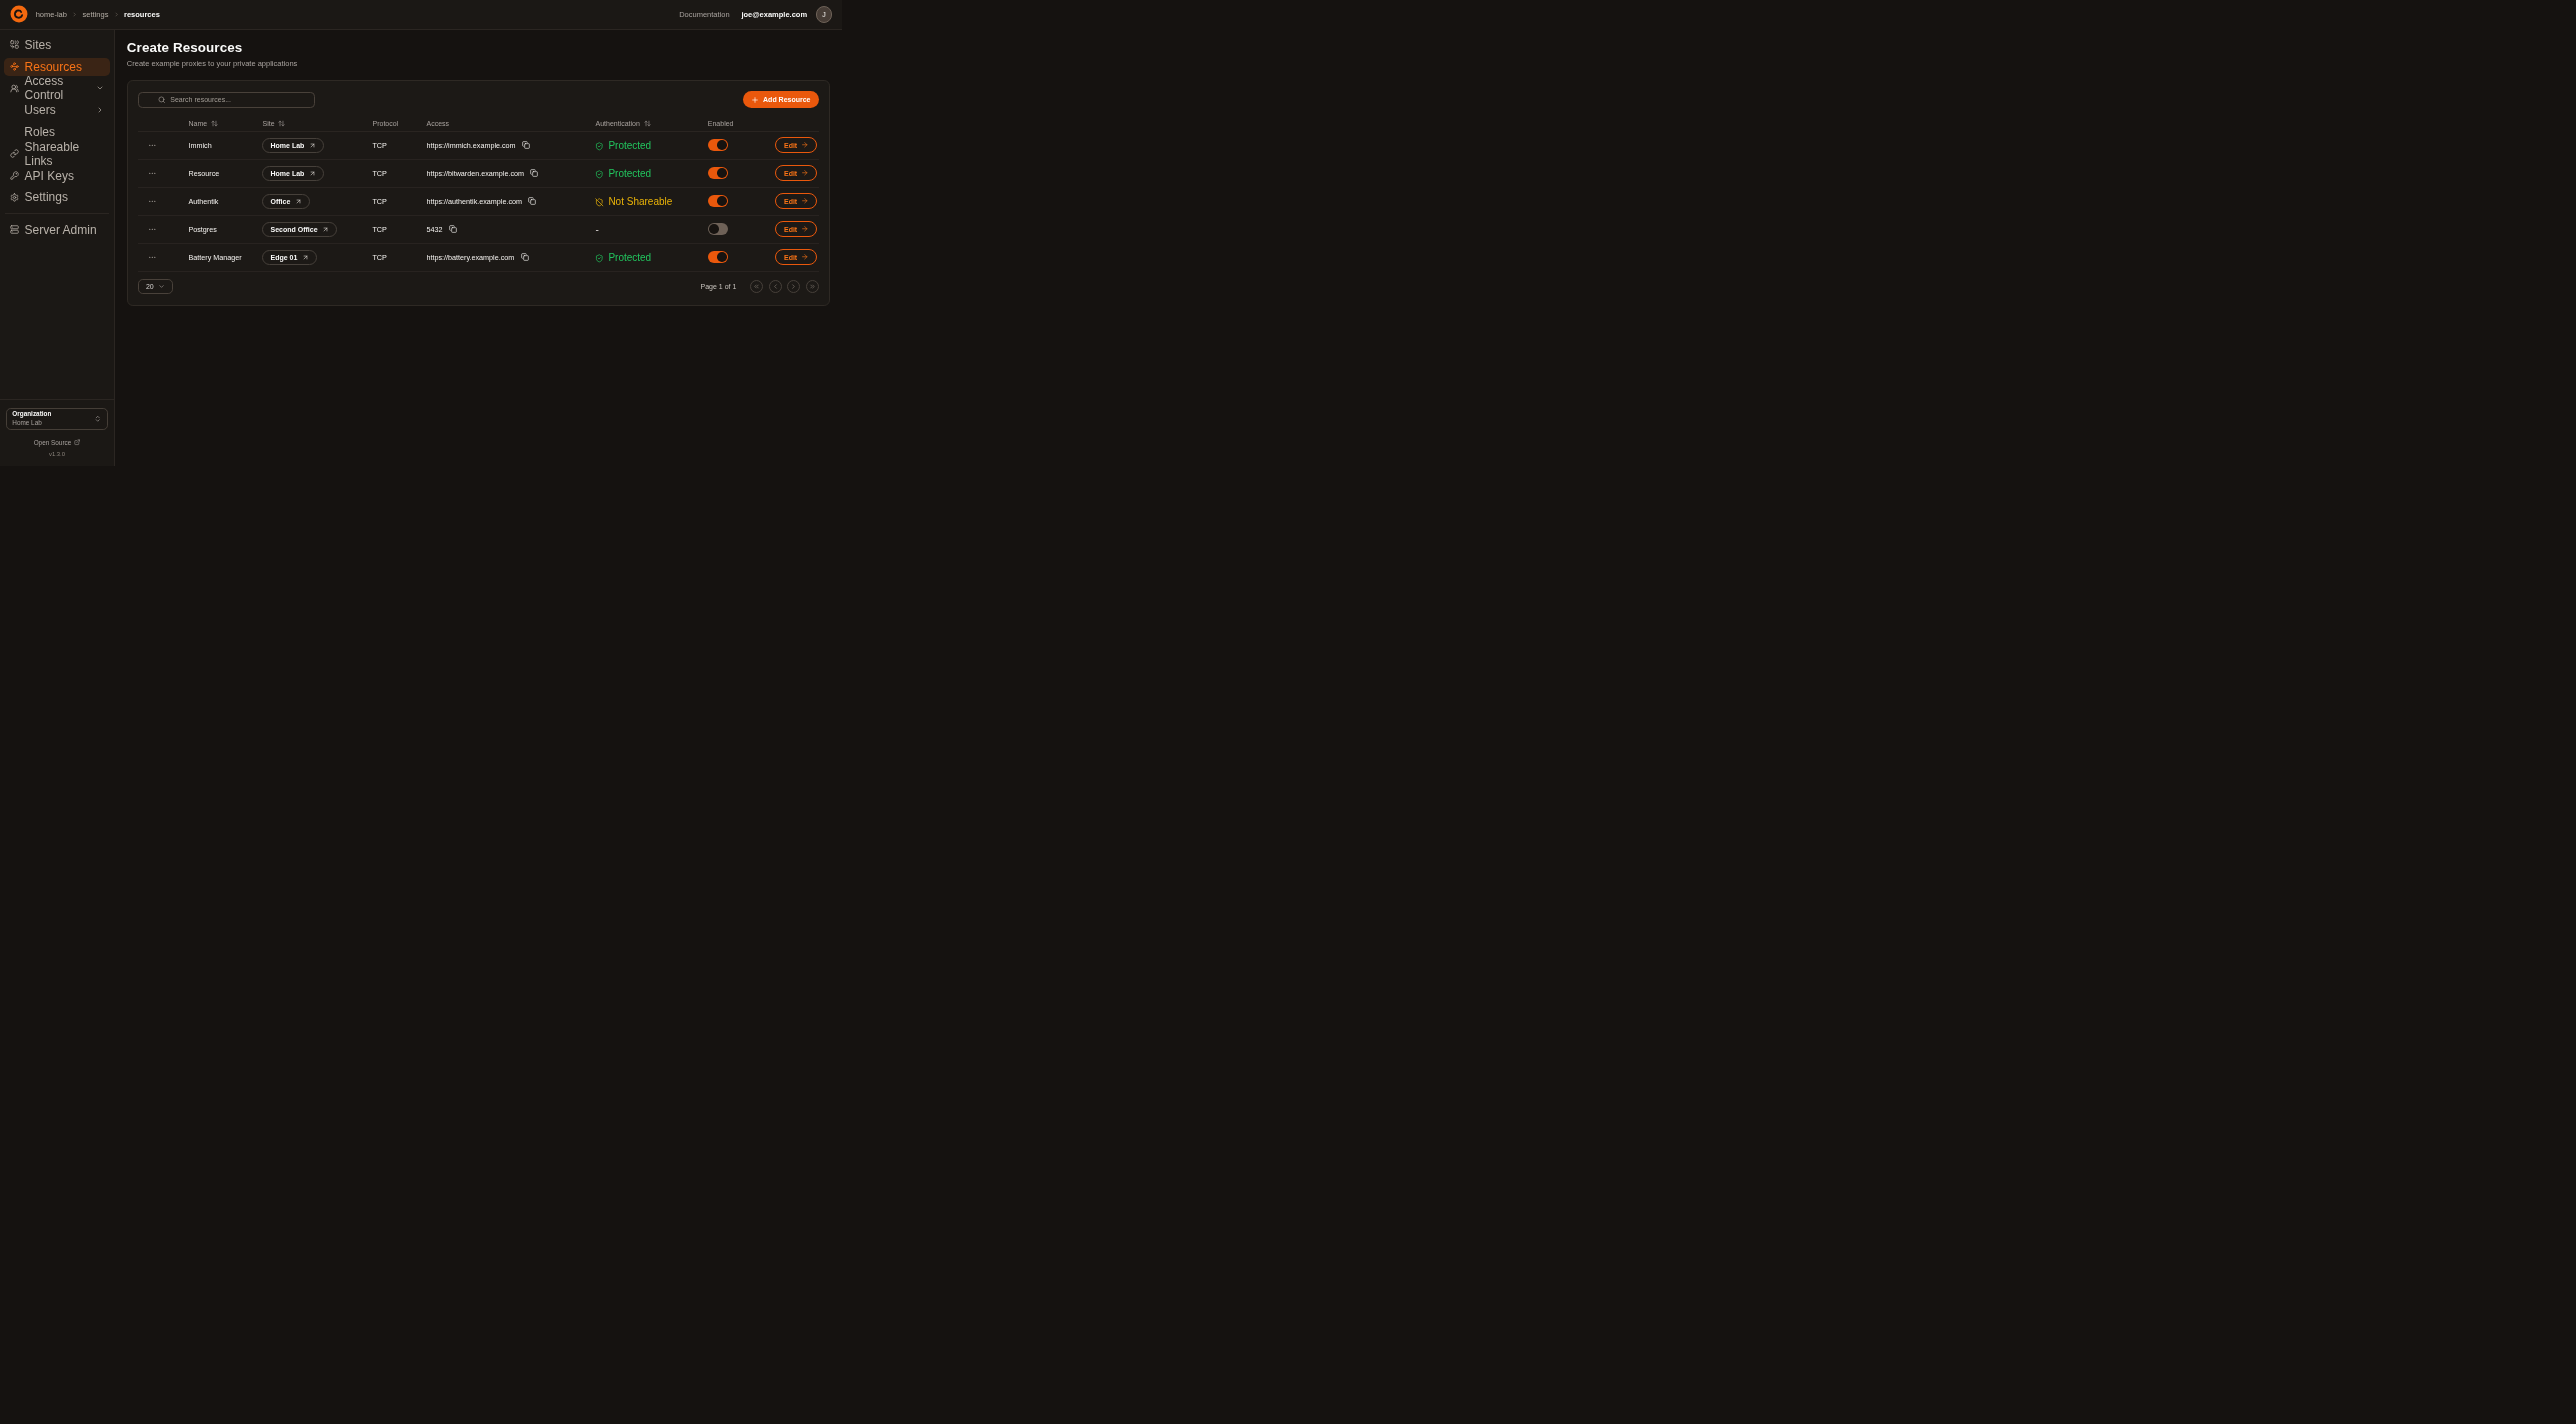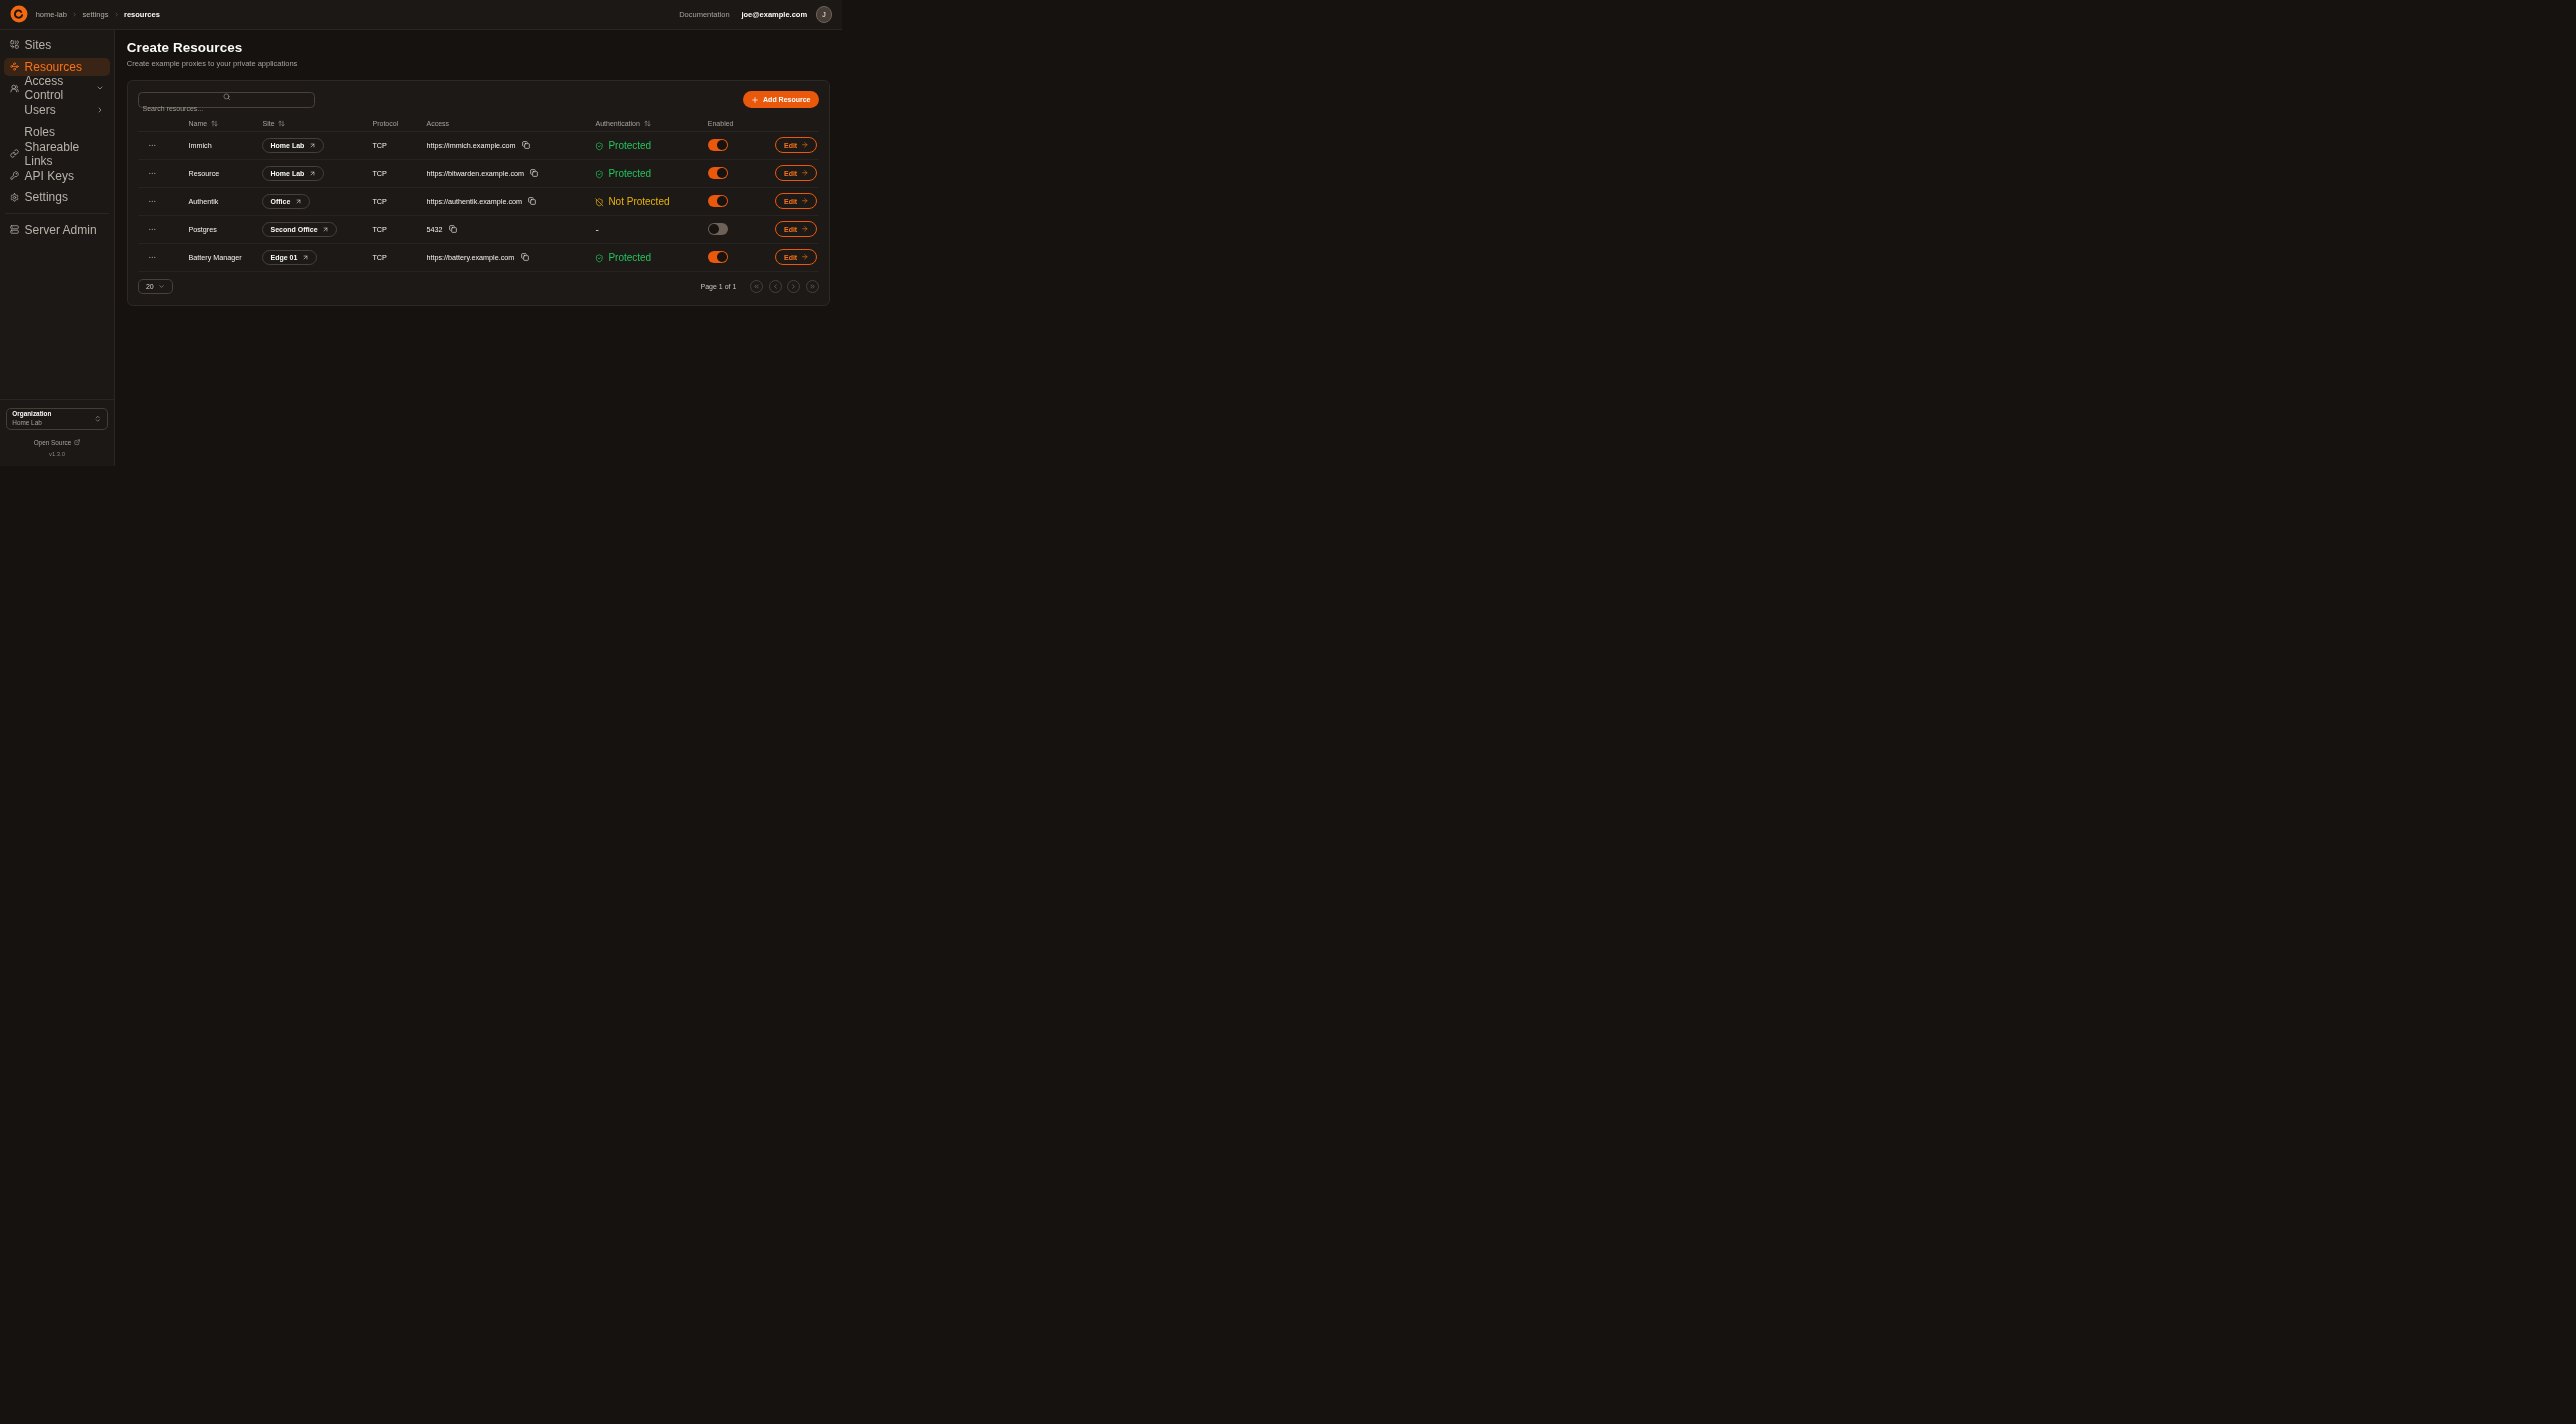--- a/index.html
+++ b/index.html
@@ -52,21 +52,21 @@
   .version { color:#8a837b; font-size:5.9px; margin-top:4.3px; text-align:center; }
 
   
   .main { grid-area:main; padding:10.7px 11.8px; overflow:hidden; }
   .page-title { font-size:13.4px; font-weight:700; color:#fafaf9; letter-spacing:0.1px; }
   .page-subtitle { margin-top:3.8px; color:#a8a29e; font-size:7.5px; }
   .card { margin-top:11.8px; background:#1c1916; border:0.5px solid #2e2924; border-radius:5.9px;
           height:226px; padding:10.7px; display:flex; flex-direction:column; }
   .card-toolbar { display:flex; align-items:center; justify-content:space-between; }
   .search-box { width:177px; height:16px; border:0.5px solid #49413a; border-radius:4.3px;
-                display:flex; align-items:center; gap:4.3px; padding:0 3px; background:transparent;flex-direction:column; }
+                display:flex; align-items:center; gap:4.3px; padding:0 19px; background:transparent; }
   .search-box input { background:transparent; border:none; outline:none; color:#e7e5e4;
                       font-size:7px; width:100%; font-family:inherit; }
   .search-box input::placeholder { color:#a39d96; }
   .btn-add { height:16.6px; background:var(--accent); color:#fff; border:none; border-radius:8.6px;
              font-size:7px; font-weight:700; display:flex; align-items:center; gap:4.3px;
              padding:0 8px; cursor:pointer; font-family:inherit; }
 
   
   .grid-row { display:grid;
       grid-template-columns:27px 97px 110px 54px 169px 108px 72px 1fr;
@@ -501,21 +501,21 @@
       </button>
     </div>
     <div>
       <span class="auth-status auth-not-protected">
 
         <svg class="shield-off-icon" width="8.6" height="8.6" viewBox="0 0 24 24" fill="none" stroke="currentColor" stroke-width="2" stroke-linecap="round" stroke-linejoin="round">
                   <path d="m2 2 20 20"></path>
                   <path d="M5 5a1 1 0 0 0-1 1v7c0 5 3.5 7.5 7.67 8.94a1 1 0 0 0 .67.01c2.35-.82 4.48-1.97 5.9-3.71"></path>
                   <path d="M9.309 3.652A12.252 12.252 0 0 0 11.24 2.28a1.17 1.17 0 0 1 1.52 0C14.51 3.81 17 5 19 5a1 1 0 0 1 1 1v7a9.784 9.784 0 0 1-.08 1.264"></path>
                 </svg>
-        <span>Not Protected</span>
+        <span>Not Shareable</span>
       </span>
     </div>
     <div class="cell-enabled">
       <button class="toggle on">
                 <span class="knob"></span>
               </button>
     </div>
     <div class="cell-edit">
       <button class="btn-edit">
         <span>Edit</span>

